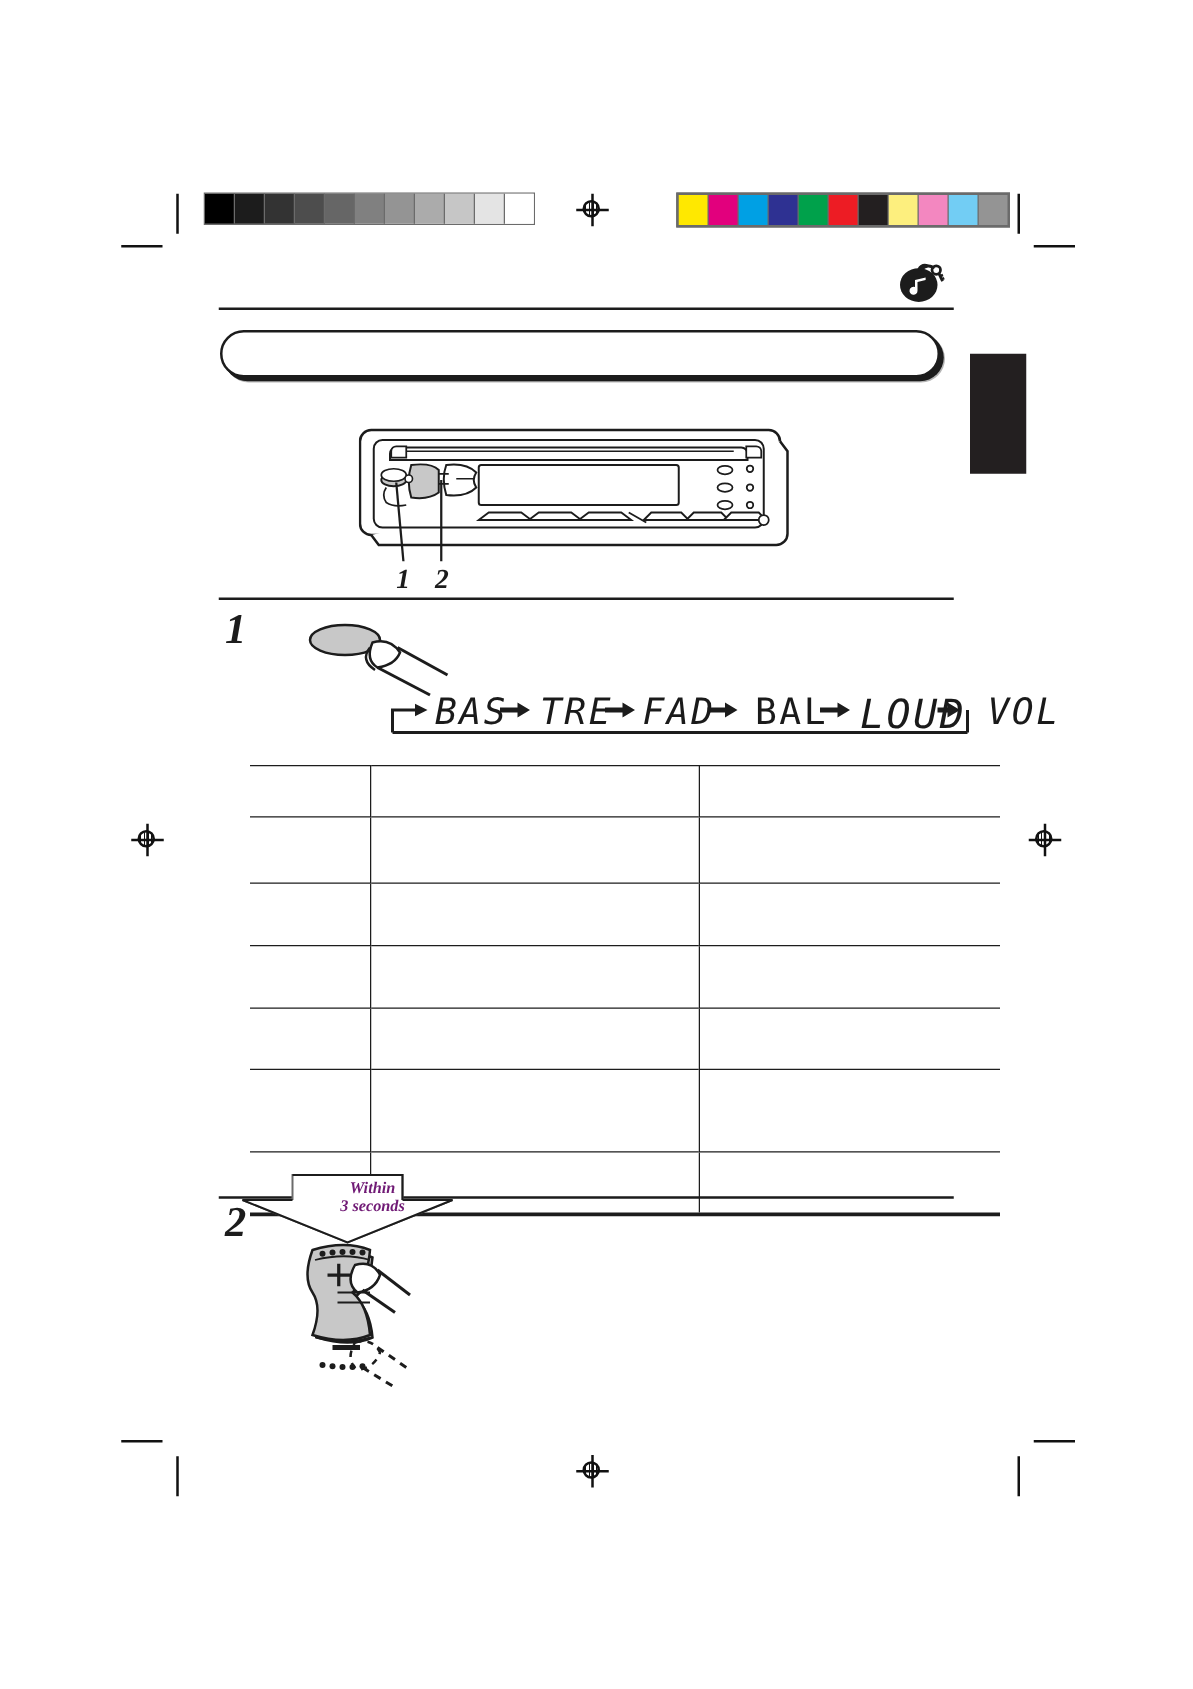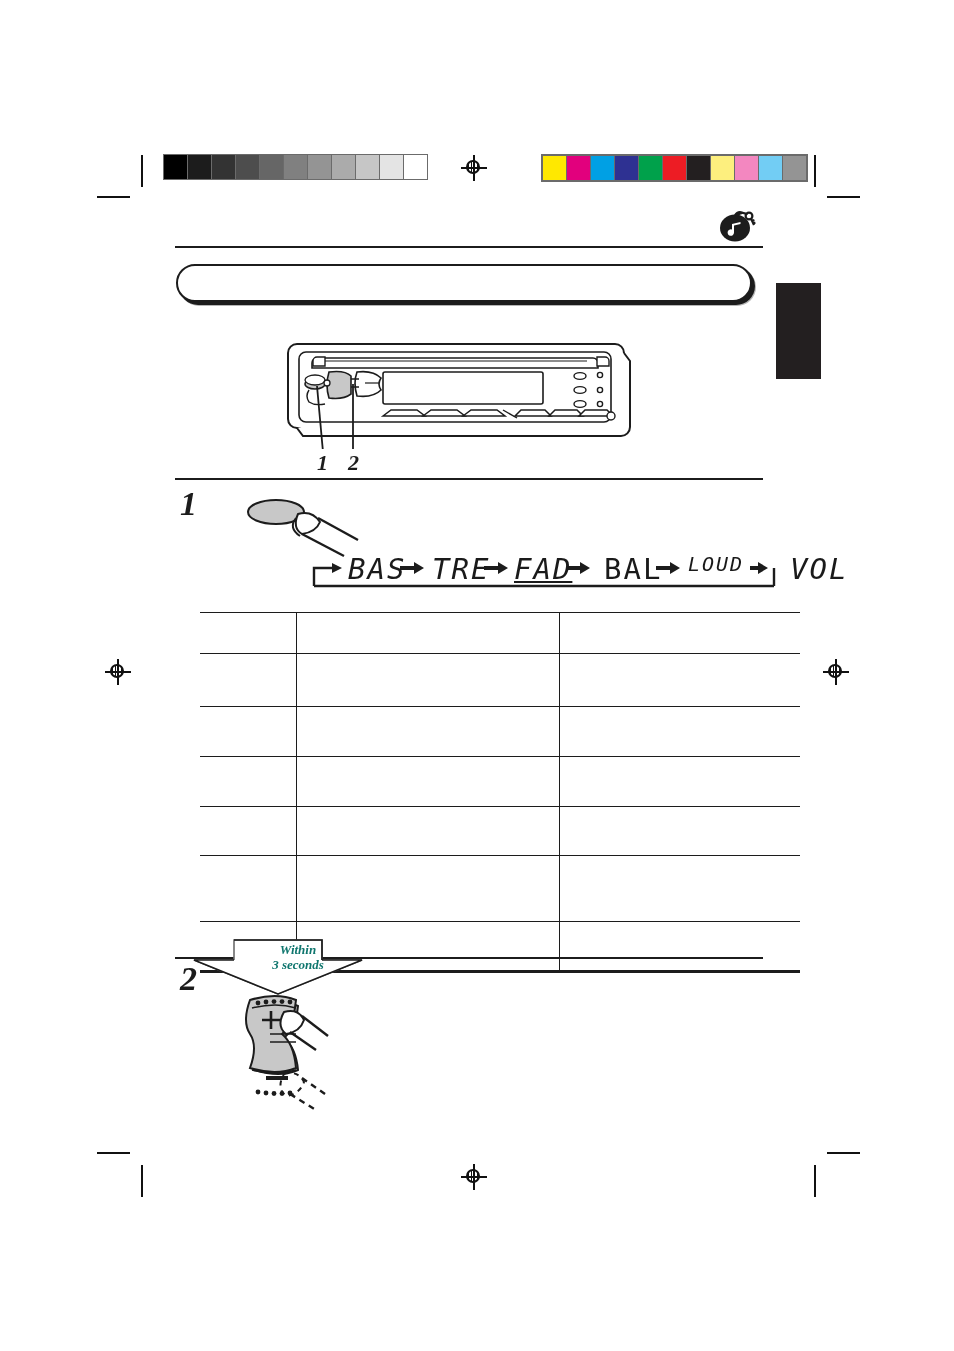--- a/index.html
+++ b/index.html
@@ -52,21 +52,21 @@
     font-size:11px;vertical-align:top;color:#1a1a1a;}
   table.spec td.c1{width:84px;border-right:1.5px solid #1c1c1c;}
   table.spec td.c2{width:250px;border-right:1.5px solid #1c1c1c;}
   table.spec td.c3{width:228px;}
   table.spec tr.last td{border-bottom:3px solid #1c1c1c;}
 
   
   .banner{position:relative;}
   .banner .txt{position:absolute;left:0;top:4px;width:100%;text-align:center;
     font-family:"Liberation Serif",serif;font-style:italic;font-weight:bold;
-    font-size:13px;line-height:15px;color:#0f766e;z-index:3;}
+    font-size:13px;line-height:15px;color:#701a75;z-index:3;}
   .sep-line{height:1.5px;background:#1c1c1c;}
 </style>
 </head>
 <body>
 
 <div class="abs bar-wrap gray" style="left:163px;top:154px;">
   <div class="sw" style="background:#000000"></div>
   <div class="sw" style="background:#1c1c1c"></div>
   <div class="sw" style="background:#333333"></div>
   <div class="sw" style="background:#4d4d4d"></div>
@@ -217,23 +217,23 @@
       <path d="M92 20 h14 l0 -4 l10 6 l-10 6 l0 -4 h-14 z"></path>
       <path d="M176 20 h14 l0 -4 l10 6 l-10 6 l0 -4 h-14 z"></path>
       <path name="a" d="M258 20 h14 l0 -4 l10 6 l-10 6 l0 -4 h-14 z"></path>
       <path d="M348 20 h14 l0 -4 l10 6 l-10 6 l0 -4 h-14 z"></path>
       <path d="M442 20 h8 l0 -4 l10 6 l-10 6 l0 -4 h-8 z"></path>
     </g>
   </svg>
 </div>
 <div class="abs lcd" style="left:348px;top:552px;font-size:29px;font-style:italic;letter-spacing:2px;">BAS</div>
 <div class="abs lcd" style="left:432px;top:552px;font-size:29px;font-style:italic;letter-spacing:2px;">TRE</div>
-<div class="abs lcd" style="left:514px;top:552px;font-size:29px;font-style:italic;letter-spacing:2px;text-decoration:underline;">FAD</div>
+<div class="abs lcd" style="left:514px;top:552px;font-size:29px;font-style:italic;letter-spacing:2px;">FAD</div>
 <div class="abs lcd" style="left:604px;top:552px;font-size:29px;letter-spacing:2px;">BAL</div>
-<div class="abs lcd" style="left:688px;top:552px;font-size:20px;font-style:italic;letter-spacing:2px;">LOUD</div>
+<div class="abs lcd" style="left:688px;top:552px;font-size:32px;font-style:italic;letter-spacing:2px;">LOUD</div>
 <div class="abs lcd" style="left:790px;top:552px;font-size:29px;font-style:italic;letter-spacing:2px;">VOL</div>
 
 <div class="abs" style="left:200px;top:612px;">
   <table class="spec">
     <tbody id="spec-body">
       <tr>
         <td class="c1" style="height:32px;"></td>
         <td class="c2"></td>
         <td class="c3"></td>
       </tr>

